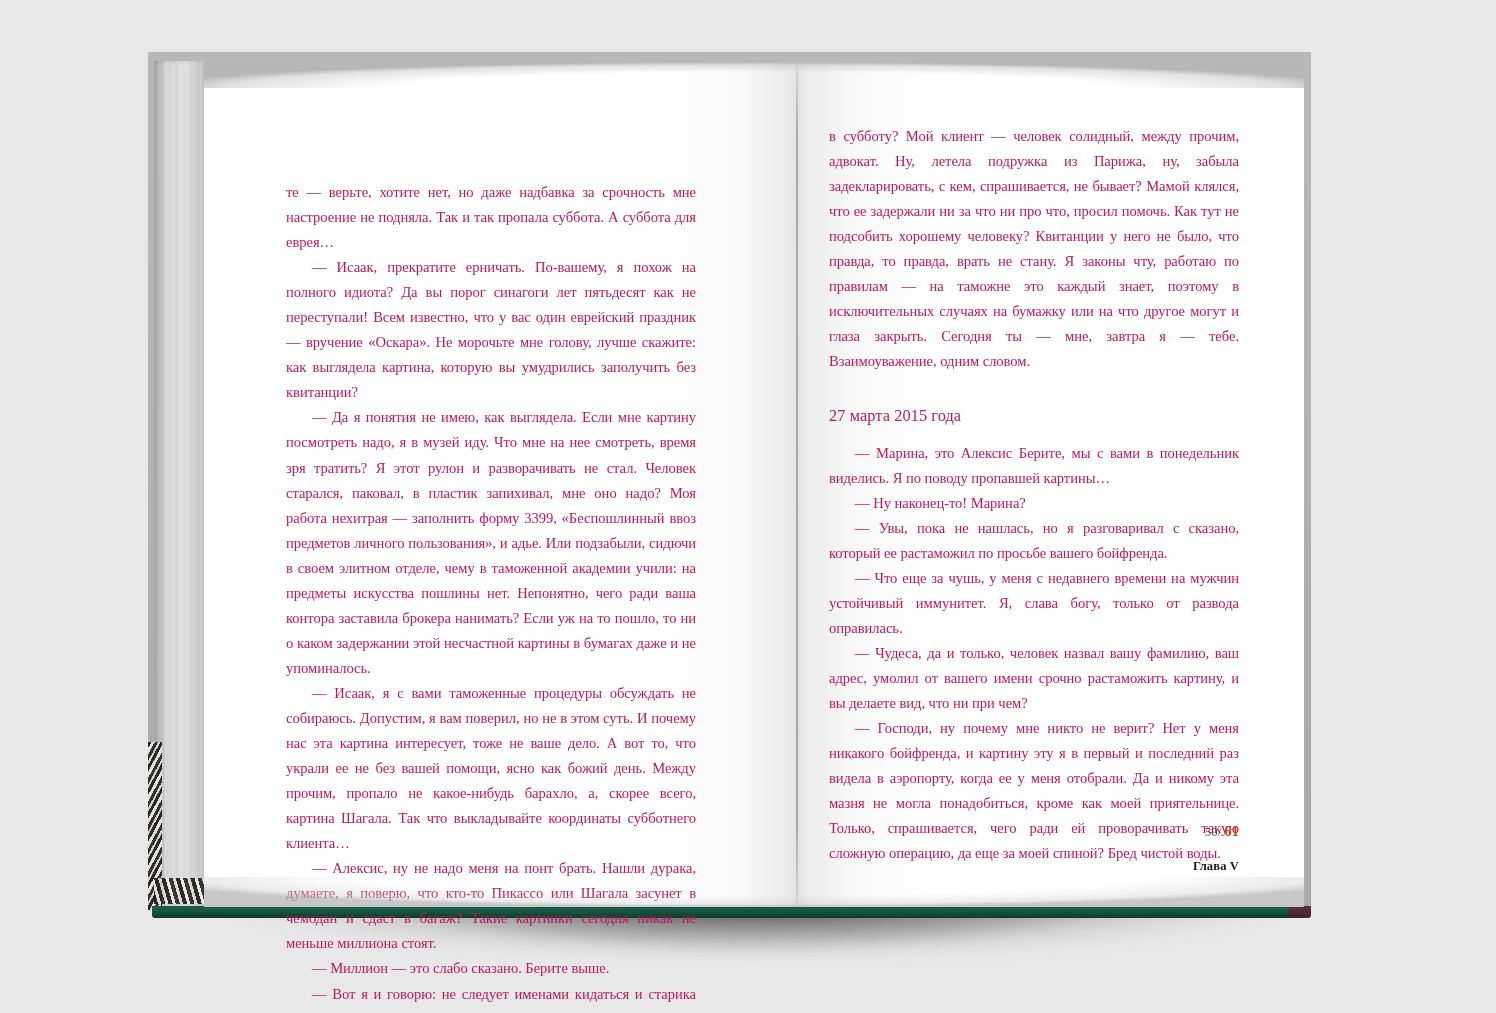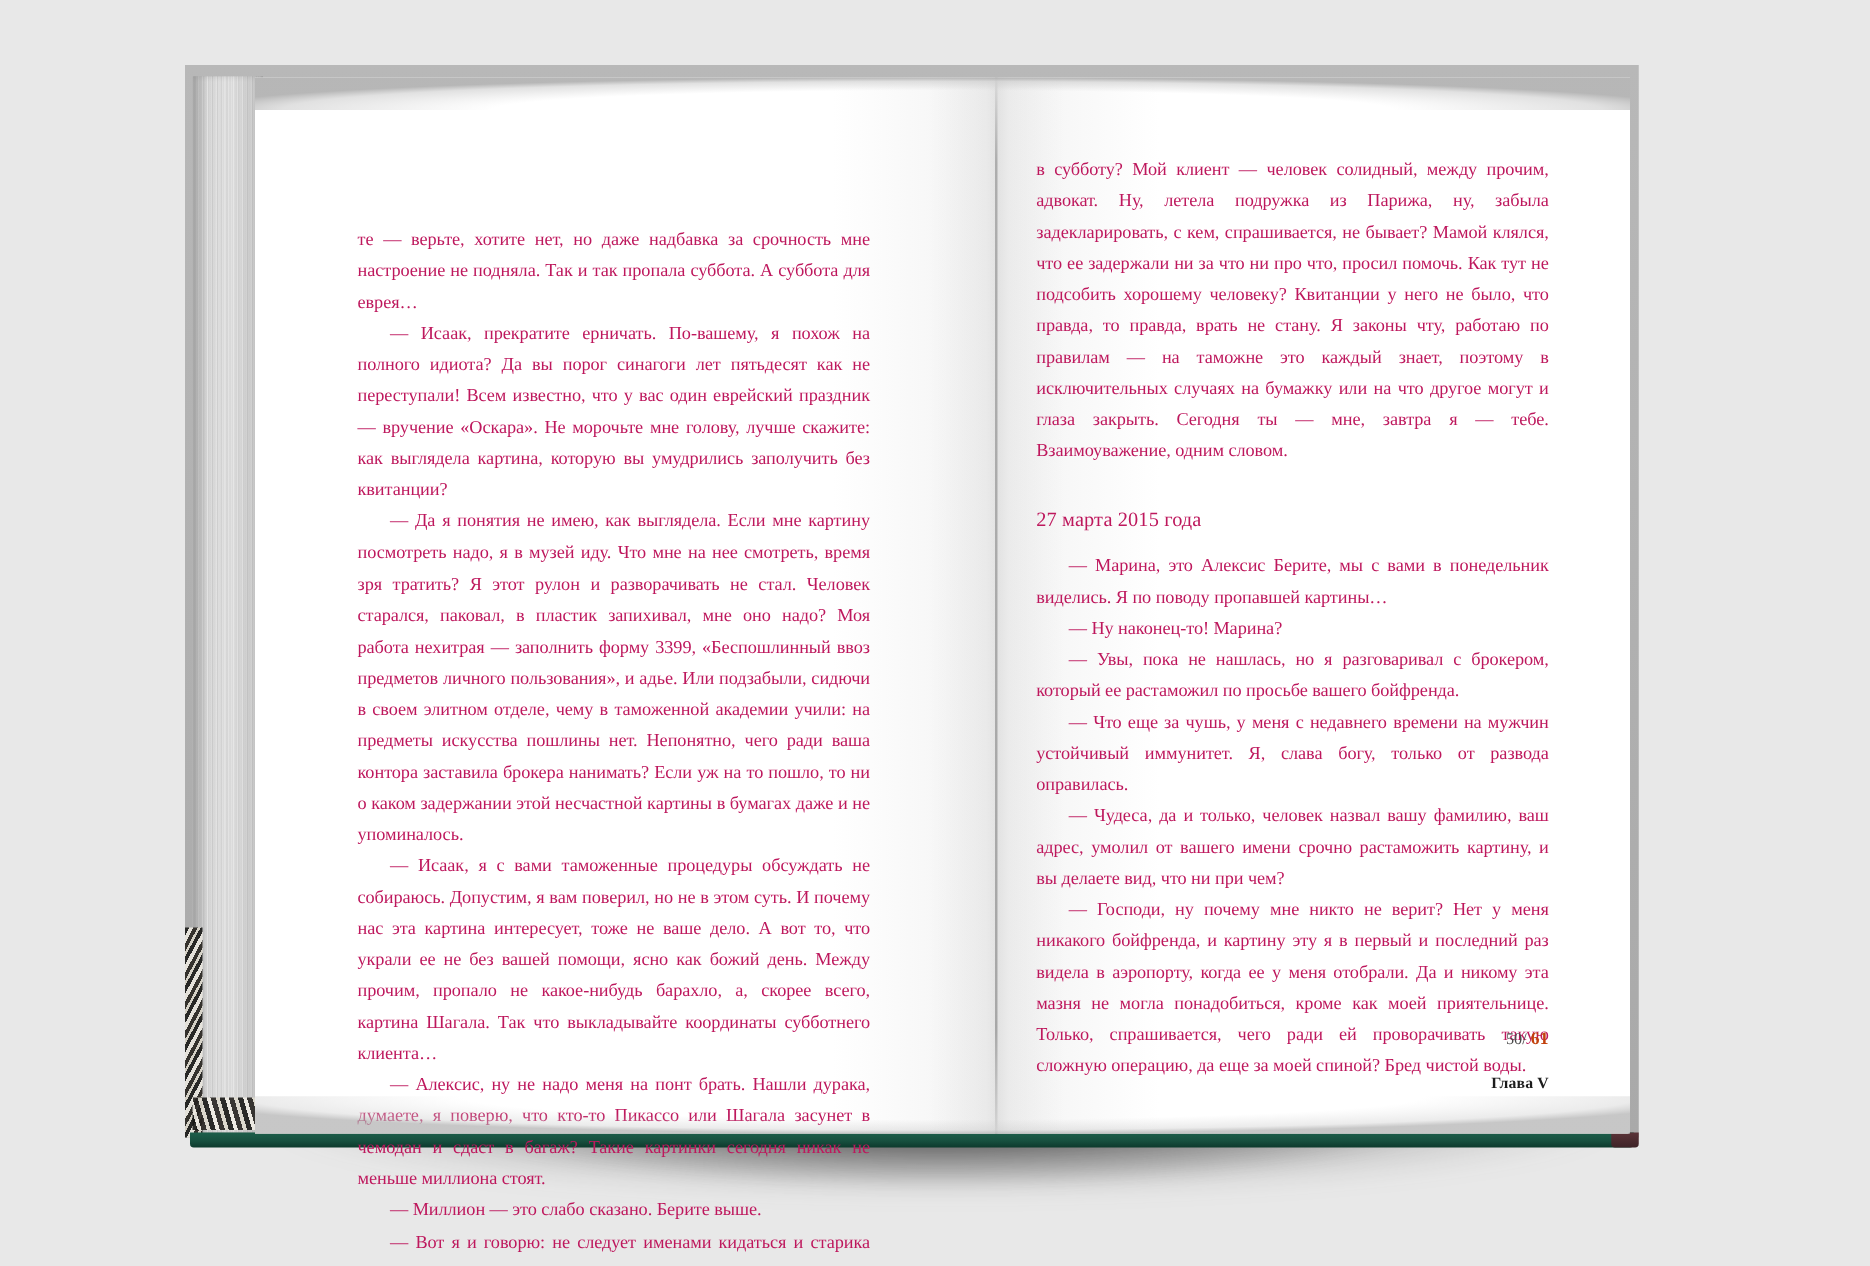--- a/index.html
+++ b/index.html
@@ -317,21 +317,21 @@
     <div class="gutter"></div>
 
     <div class="page right">
       <div class="col">
         <p class="noindent">в субботу? Мой клиент — человек солидный, между прочим, адвокат. Ну, летела подружка из Парижа, ну, забыла задекларировать, с кем, спрашивается, не бывает? Мамой клялся, что ее задержали ни за что ни про что, просил помочь. Как тут не подсобить хорошему человеку? Квитанции у него не было, что правда, то правда, врать не стану. Я законы чту, работаю по правилам — на таможне это каждый знает, поэтому в исключительных случаях на бумажку или на что другое могут и глаза закрыть. Сегодня ты — мне, завтра я — тебе. Взаимоуважение, одним словом.</p>
 
         <h2 class="date-heading">27 марта 2015 года</h2>
 
         <p>— Марина, это Алексис Берите, мы с вами в понедельник виделись. Я по поводу пропавшей картины…</p>
         <p>— Ну наконец-то! Марина?</p>
-        <p>— Увы, пока не нашлась, но я разговаривал с брокером, который ее растаможил по просьбе вашего бойфренда.</p>
+        <p>— Увы, пока не нашлась, но я разговаривал с сказано, который ее растаможил по просьбе вашего бойфренда.</p>
         <p>— Что еще за чушь, у меня с недавнего времени на мужчин устойчивый иммунитет. Я, слава богу, только от развода оправилась.</p>
         <p>— Чудеса, да и только, человек назвал вашу фамилию, ваш адрес, умолил от вашего имени срочно растаможить картину, и вы делаете вид, что ни при чем?</p>
         <p>— Господи, ну почему мне никто не верит? Нет у меня никакого бойфренда, и картину эту я в первый и последний раз видела в аэропорту, когда ее у меня отобрали. Да и никому эта мазня не могла понадобиться, кроме как моей приятельнице. Только, спрашивается, чего ради ей проворачивать такую сложную операцию, да еще за моей спиной? Бред чистой воды.</p>
       </div>
 
       <div class="folio">
         <div class="nums"><span>50</span><span>/</span> <span class="cur">61</span></div>
         <div class="chapter">Глава V</div>
       </div>
     </div>

